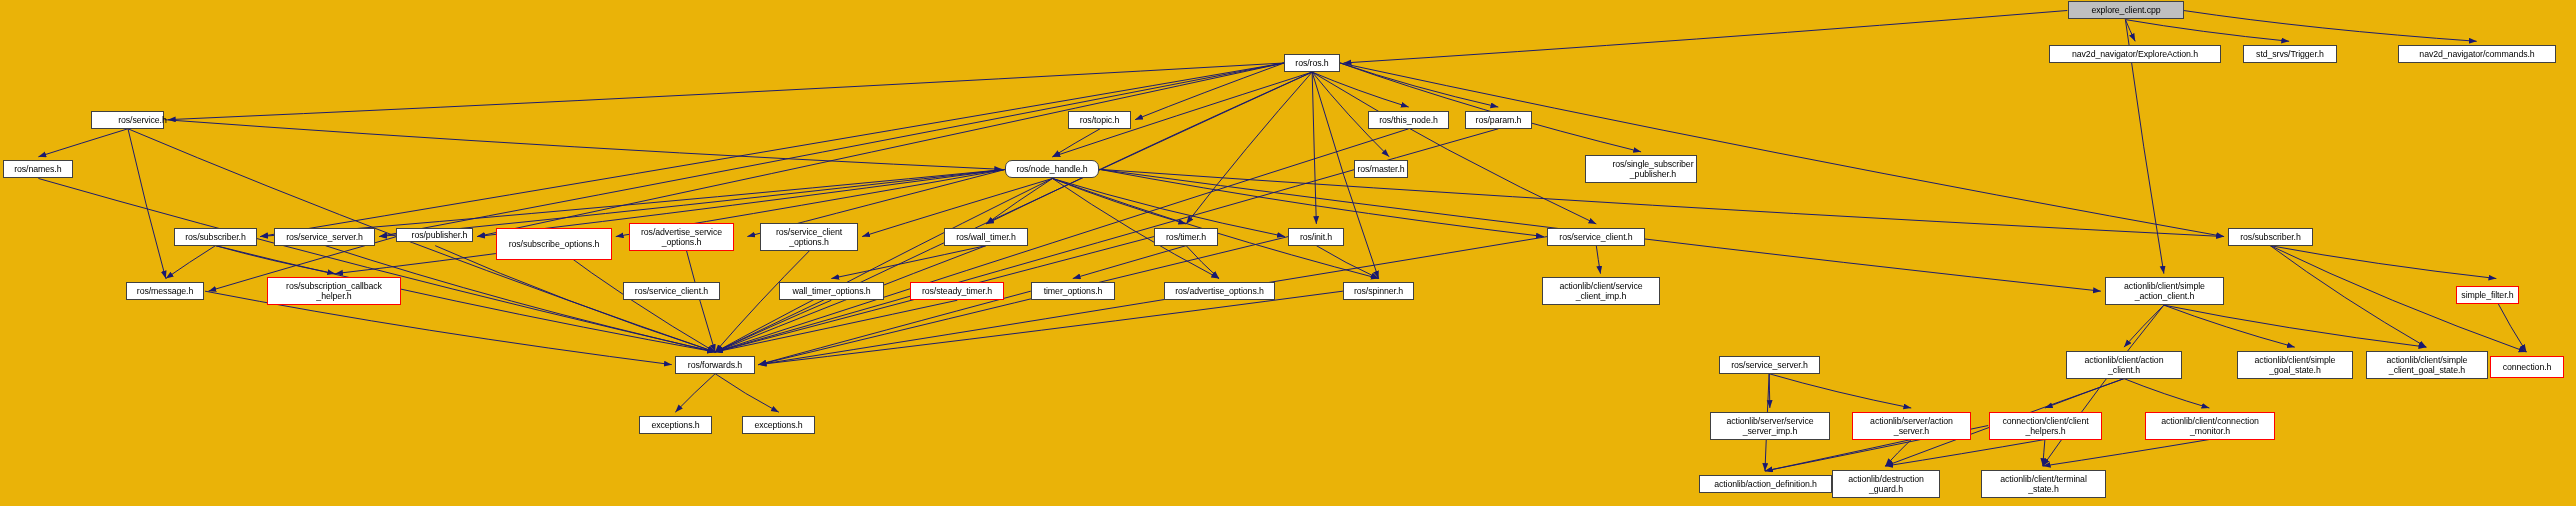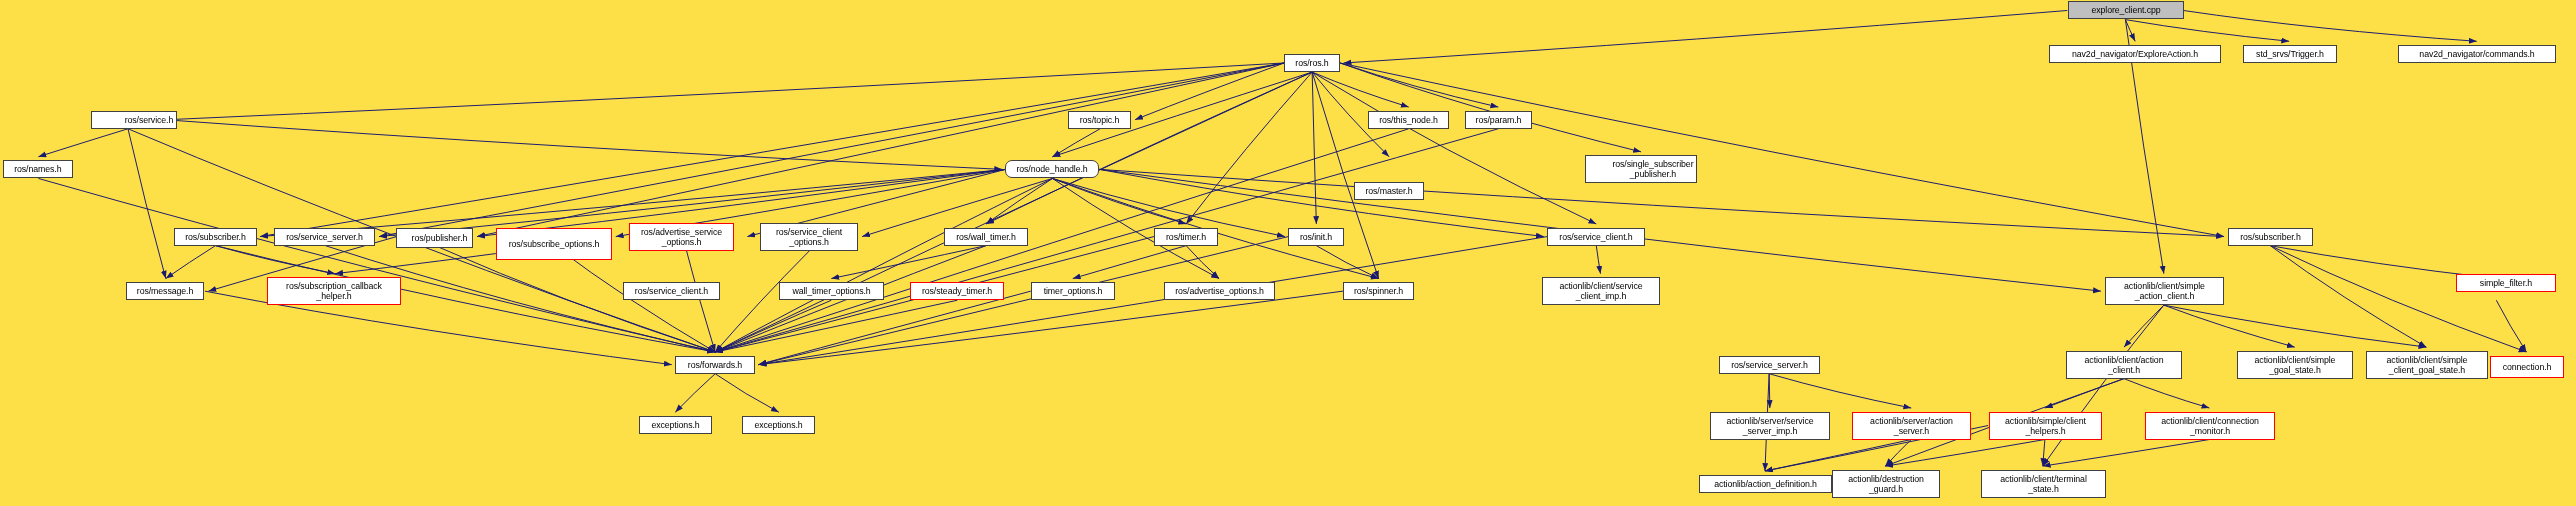--- a/index.html
+++ b/index.html
@@ -1,17 +1,17 @@
 <!DOCTYPE html>
 <html style="font-size:11.2px"><head>
 <meta charset="utf-8">
 <style>
   html,body{margin:0;padding:0;background:#ffffff;}
   body{font-family:"Liberation Sans", sans-serif;}
-  #graph-root{position:relative;width:2576px;height:506px;background:#fde047;overflow:hidden;}
+  #graph-root{position:relative;width:2576px;height:506px;background:#eab308;overflow:hidden;}
   svg#edges{position:absolute;left:0;top:0;width:2576px;height:506px;}
   .node{position:absolute;box-sizing:border-box;background:#ffffff;border:0.7px solid #404040;
         display:flex;align-items:center;justify-content:center;text-align:center;
         font-family:"Liberation Sans", sans-serif;font-size:8.8px;color:#000000;line-height:1.18;
         letter-spacing:-0.1px;white-space:pre-line;padding:0 2.1px;}
   .node.red{border-color:#ff0000;}
   .node.root{background:#bfbfbf;border-color:#404040;}
   .node.bold{border-width:1.4px;}
 </style>
 </head>
@@ -117,32 +117,32 @@
         <path d="M2730,628 Q2709.835,647.41625 2693,666" fill="none" stroke="#191970" stroke-width="1.4" marker-end="url(#arrow)"></path>
         <path d="M3156,628 Q3026.29,649.6775 2918,666" fill="none" stroke="#191970" stroke-width="1.4" marker-end="url(#arrow)"></path>
       </g>
   </svg>
   <div id="nodes-layer">
       <div class="node root" style="left: 2068px; top: 1.4px; width: 116px; height: 18px;">explore_client.cpp</div>
       <div class="node" style="left: 2049px; top: 45px; width: 172px; height: 18px;">nav2d_navigator/ExploreAction.h</div>
       <div class="node" style="left: 2243px; top: 45px; width: 94px; height: 18px;">std_srvs/Trigger.h</div>
       <div class="node bold" style="left: 2398px; top: 45px; width: 158px; height: 18px;">nav2d_navigator/commands.h</div>
       <div class="node" style="left: 1284px; top: 54px; width: 56px; height: 18px;">ros/ros.h</div>
-      <div class="node" style="left: 91px; top: 111px; width: 86px; height: 18px; padding-left: 32px;">ros/service.h</div>
+      <div class="node" style="left: 91px; top: 111px; width: 73px; height: 18px; padding-left: 32px;">ros/service.h</div>
       <div class="node" style="left: 1068px; top: 111px; width: 63px; height: 18px;">ros/topic.h</div>
       <div class="node" style="left: 1368px; top: 111px; width: 81px; height: 18px;">ros/this_node.h</div>
       <div class="node" style="left: 1465px; top: 111px; width: 67px; height: 18px;">ros/param.h</div>
       <div class="node" style="left: 2.8px; top: 160px; width: 70px; height: 18px;">ros/names.h</div>
       <div class="node" style="left: 1005px; top: 160px; width: 94px; height: 18px; border-radius: 7px;">ros/node_handle.h</div>
-      <div class="node" style="left: 1354px; top: 160px; width: 70px; height: 18px; margin-top: 22px;">ros/master.h</div>
+      <div class="node" style="left: 1354px; top: 160px; width: 54px; height: 18px;">ros/master.h</div>
       <div class="node" style="left: 1585px; top: 155px; width: 112px; height: 28px; padding-left: 26px;">ros/single_subscriber
 _publisher.h</div>
       <div class="node" style="left: 174px; top: 228px; width: 83px; height: 18px;">ros/subscriber.h</div>
       <div class="node" style="left: 274px; top: 228px; width: 101px; height: 18px;">ros/service_server.h</div>
-      <div class="node" style="left: 396px; top: 228px; width: 77px; height: 20px; padding-left: 12px;">ros/publisher.h</div>
+      <div class="node" style="left: 396px; top: 228px; width: 77px; height: 14px; padding-left: 12px;">ros/publisher.h</div>
       <div class="node red" style="left: 496px; top: 228px; width: 116px; height: 32px;">ros/subscribe_options.h</div>
       <div class="node red" style="left: 629px; top: 223px; width: 105px; height: 28px;">ros/advertise_service
 _options.h</div>
       <div class="node" style="left: 760px; top: 223px; width: 98px; height: 28px;">ros/service_client
 _options.h</div>
       <div class="node" style="left: 944px; top: 228px; width: 84px; height: 18px;">ros/wall_timer.h</div>
       <div class="node" style="left: 1154px; top: 228px; width: 64px; height: 18px;">ros/timer.h</div>
       <div class="node" style="left: 1288px; top: 228px; width: 56px; height: 18px;">ros/init.h</div>
       <div class="node" style="left: 1547px; top: 228px; width: 98px; height: 18px;">ros/service_client.h</div>
       <div class="node" style="left: 2228px; top: 228px; width: 85px; height: 18px;">ros/subscriber.h</div>
@@ -152,37 +152,37 @@
       <div class="node" style="left: 623px; top: 282px; width: 97px; height: 18px;">ros/service_client.h</div>
       <div class="node" style="left: 779px; top: 282px; width: 105px; height: 18px;">wall_timer_options.h</div>
       <div class="node red" style="left: 910px; top: 282px; width: 94px; height: 18px;">ros/steady_timer.h</div>
       <div class="node" style="left: 1031px; top: 282px; width: 84px; height: 18px;">timer_options.h</div>
       <div class="node" style="left: 1164px; top: 282px; width: 111px; height: 18px;">ros/advertise_options.h</div>
       <div class="node" style="left: 1343px; top: 282px; width: 71px; height: 18px;">ros/spinner.h</div>
       <div class="node" style="left: 1542px; top: 277px; width: 118px; height: 28px;">actionlib/client/service
 _client_imp.h</div>
       <div class="node" style="left: 2105px; top: 277px; width: 119px; height: 28px;">actionlib/client/simple
 _action_client.h</div>
-      <div class="node red" style="left: 2456px; top: 274px; width: 100px; height: 18px;">simple_filter.h</div>
+      <div class="node red" style="left: 2456px; top: 286px; width: 63px; height: 18px;">simple_filter.h</div>
       <div class="node" style="left: 675px; top: 356px; width: 80px; height: 18px;">ros/forwards.h</div>
       <div class="node" style="left: 1719px; top: 356px; width: 101px; height: 18px;">ros/service_server.h</div>
       <div class="node" style="left: 2066px; top: 351px; width: 116px; height: 28px;">actionlib/client/action
 _client.h</div>
       <div class="node" style="left: 2237px; top: 351px; width: 116px; height: 28px;">actionlib/client/simple
 _goal_state.h</div>
       <div class="node" style="left: 2366px; top: 351px; width: 122px; height: 28px;">actionlib/client/simple
 _client_goal_state.h</div>
       <div class="node red" style="left: 2490px; top: 356px; width: 74px; height: 22px;">connection.h</div>
       <div class="node" style="left: 639px; top: 416px; width: 73px; height: 18px;">exceptions.h</div>
       <div class="node" style="left: 742px; top: 416px; width: 73px; height: 18px;">exceptions.h</div>
       <div class="node" style="left: 1710px; top: 412px; width: 120px; height: 28px;">actionlib/server/service
 _server_imp.h</div>
       <div class="node red" style="left: 1852px; top: 412px; width: 119px; height: 28px;">actionlib/server/action
 _server.h</div>
-      <div class="node red" style="left: 1989px; top: 412px; width: 113px; height: 28px;">actionlib/simple/client
+      <div class="node red" style="left: 1989px; top: 412px; width: 113px; height: 28px;">connection/client/client
 _helpers.h</div>
       <div class="node red" style="left: 2145px; top: 412px; width: 130px; height: 28px;">actionlib/client/connection
 _monitor.h</div>
       <div class="node" style="left: 1699px; top: 475px; width: 133px; height: 18px;">actionlib/action_definition.h</div>
       <div class="node" style="left: 1832px; top: 470px; width: 108px; height: 28px; text-align: center;">actionlib/destruction
 _guard.h</div>
       <div class="node" style="left: 1981px; top: 470px; width: 125px; height: 28px;">actionlib/client/terminal
 _state.h</div>
     </div>
 </div>

